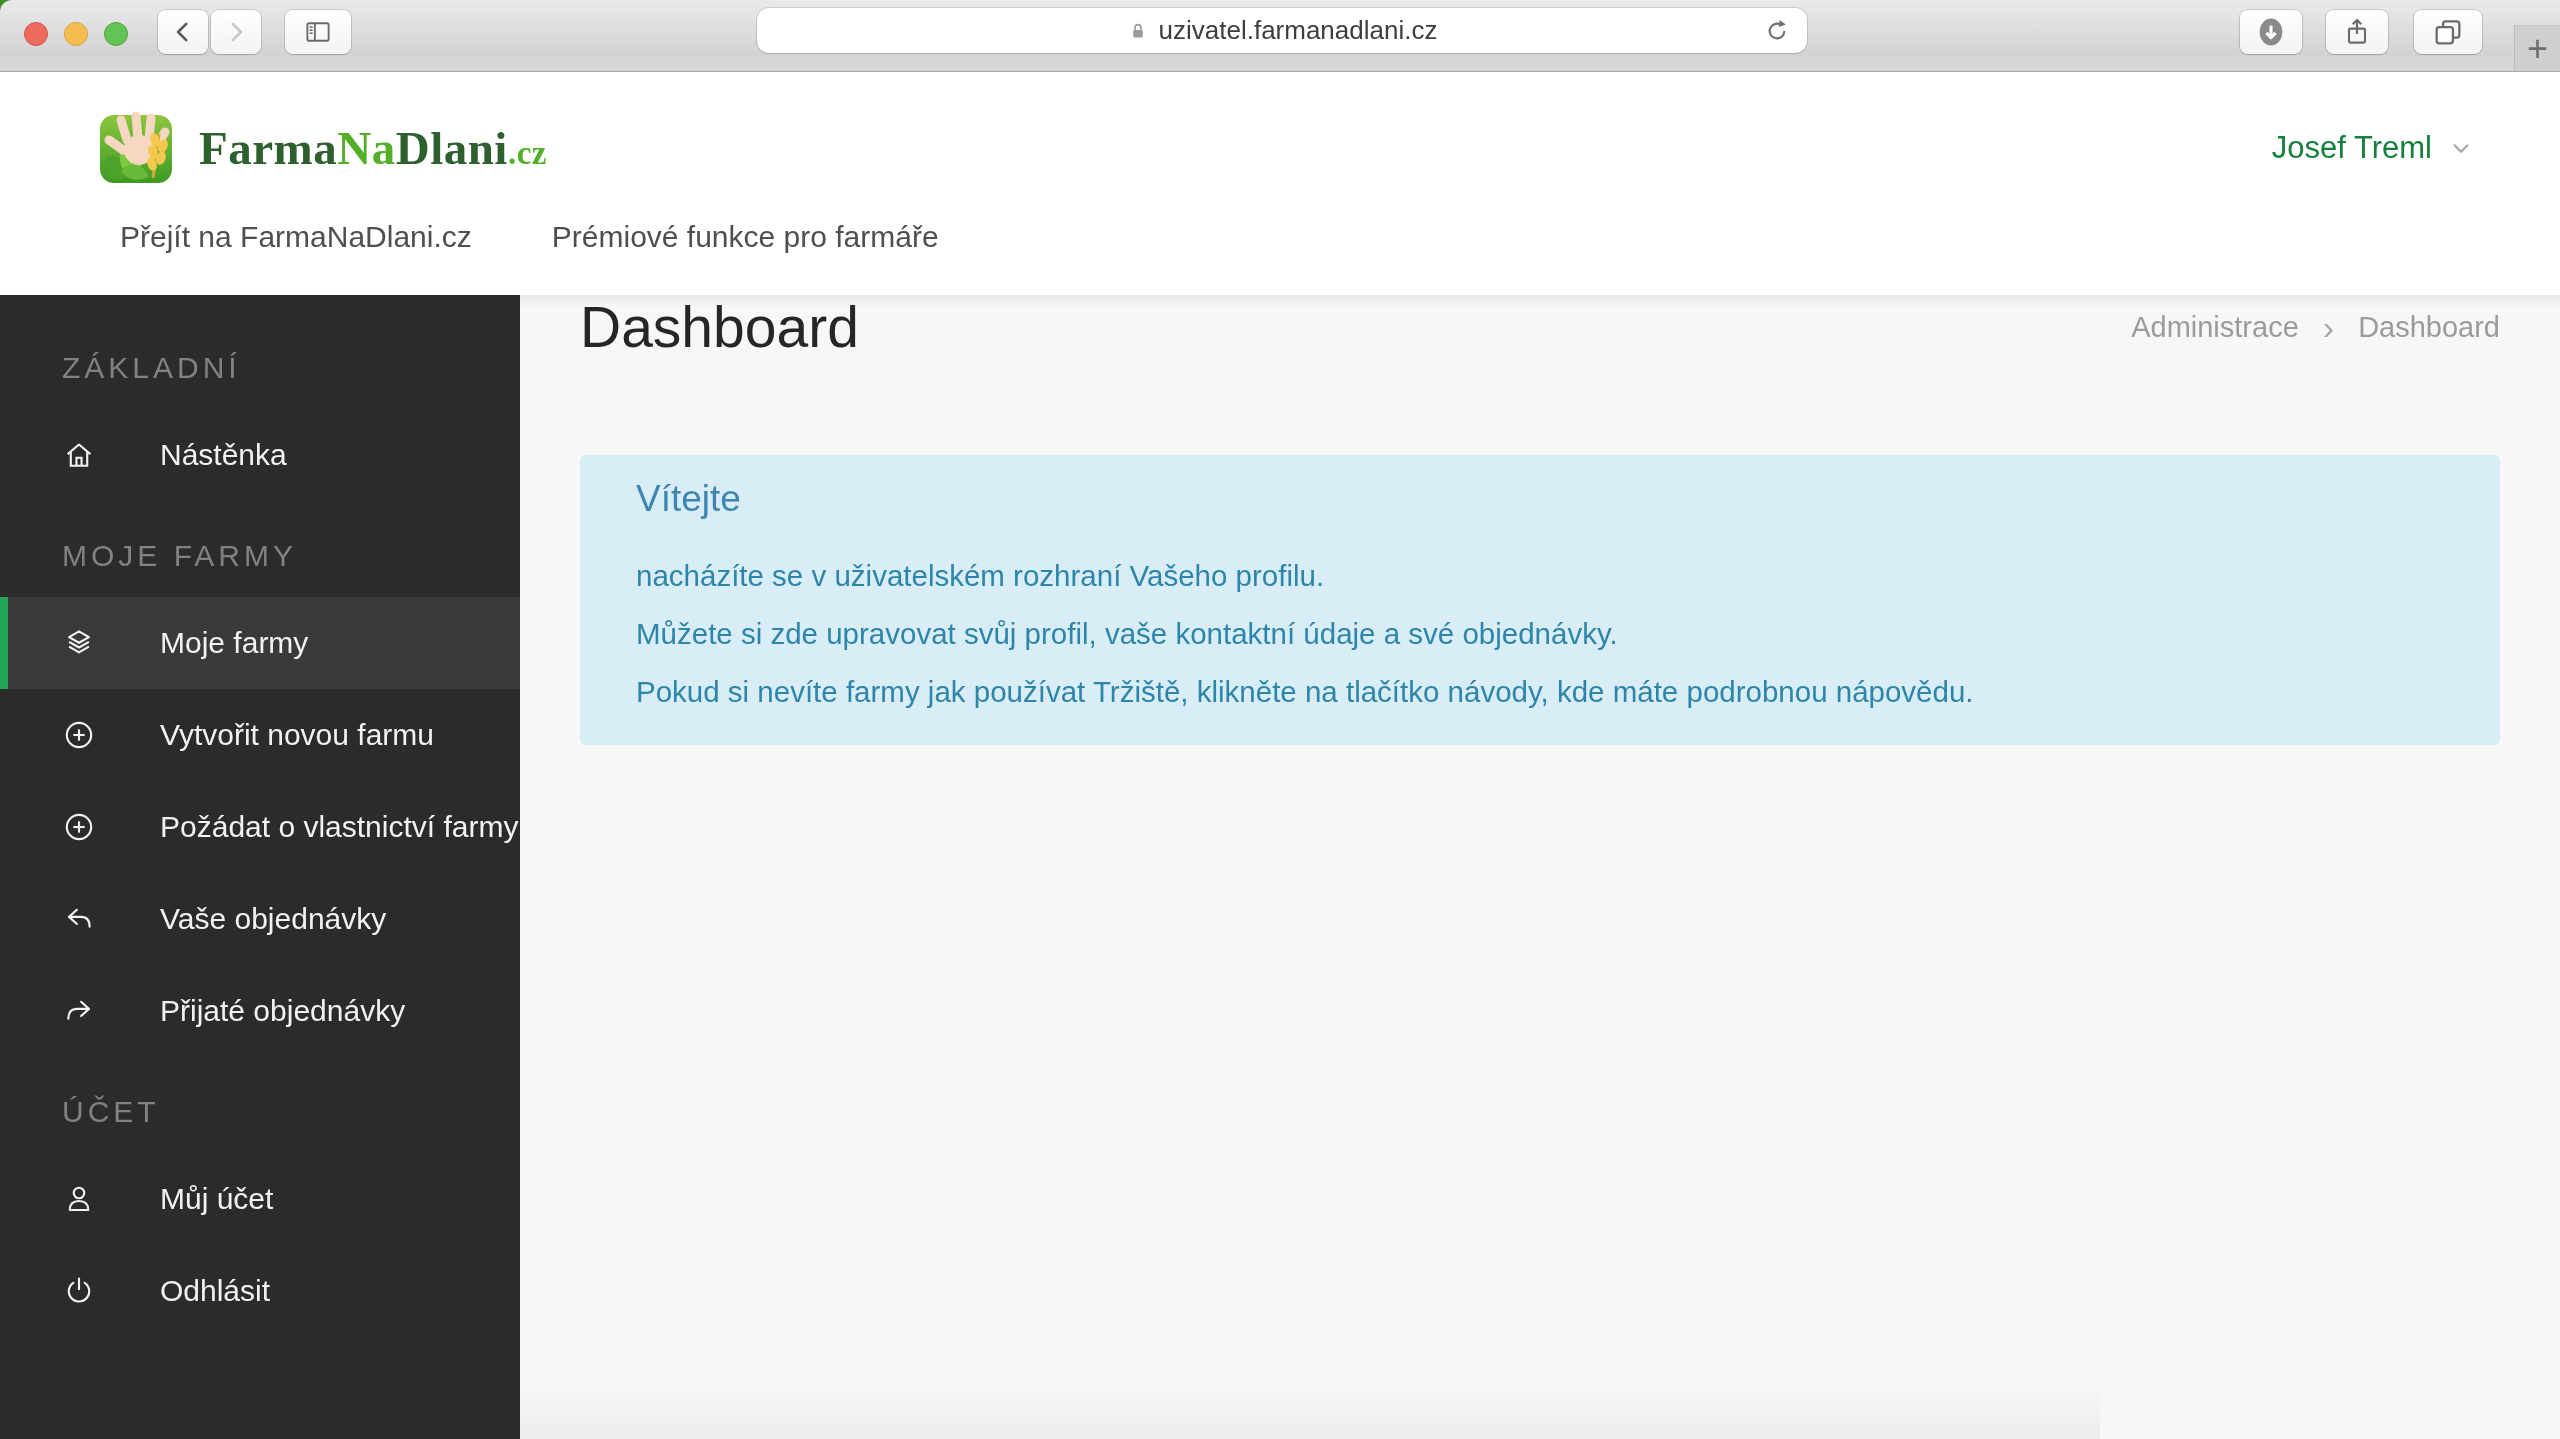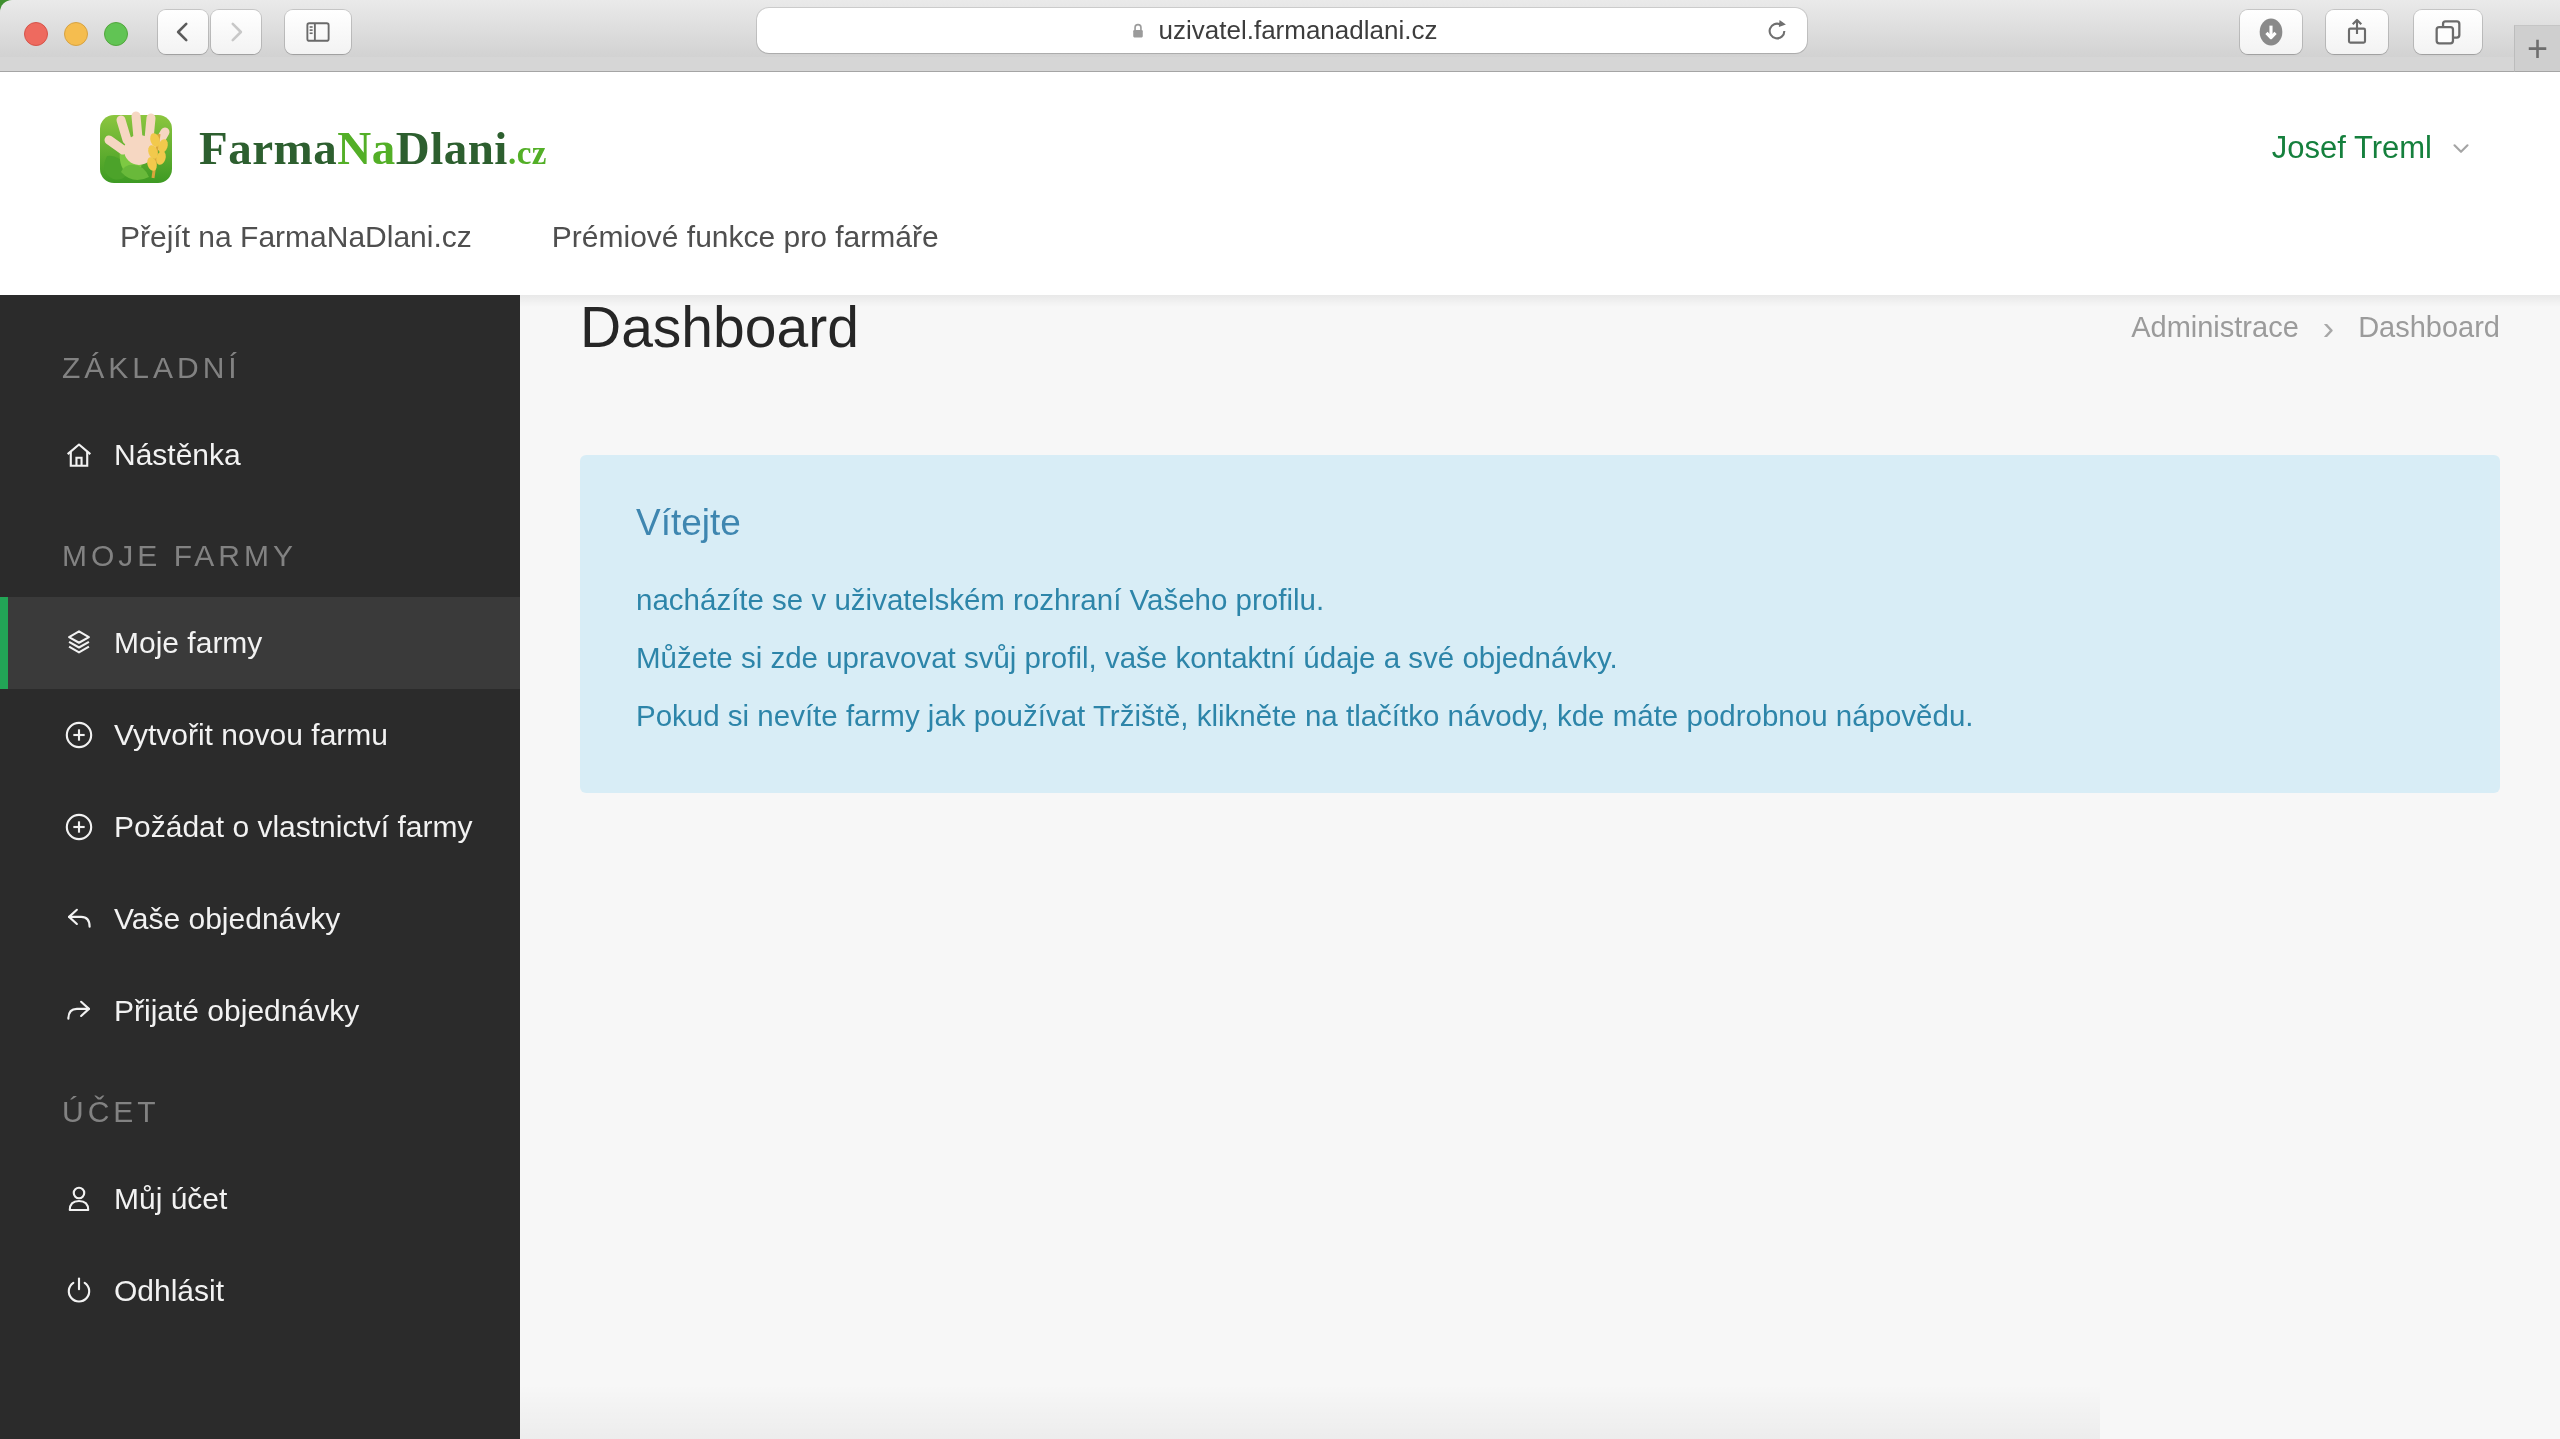--- a/index.html
+++ b/index.html
@@ -47,34 +47,34 @@
   .user-menu { position:absolute; right:86px; top:58px; display:flex; align-items:center; gap:16px; }
   .user-name { font-size:31px; color:#15803d; font-weight:300; }
 
   .body-row { position:absolute; top:223px; left:0; right:0; bottom:0; display:flex; }
 
   
   .sidebar { width:520px; flex:0 0 520px; background:#2b2b2b; padding-top:58px; }
   .section-label { height:30px; line-height:30px; margin:40px 0 26px; padding-left:62px;
                    color:#828282; font-size:30px; letter-spacing:4px; font-weight:300; }
   .section:first-child .section-label { margin-top:0; }
-  .nav-item { height:92px; display:flex; align-items:center; padding-left:62px; cursor:pointer; }
+  .nav-item { height:92px; display:flex; align-items:center; padding-left:62px; cursor:pointer;gap:46px; }
   .nav-item .ic { width:34px; height:34px; margin-right:18px; flex:0 0 34px; }
   .nav-item .lbl { color:#f2f2f2; font-size:30px; font-weight:300; }
   .nav-item.active { background:#3a3a3a; border-left:8px solid #22a556; padding-left:54px; }
 
   
   .main { flex:1; background:#f7f7f7; position:relative; padding:0 60px; }
   .main::before { content:""; position:absolute; top:0; left:0; right:0; height:12px;
                   background:linear-gradient(rgba(0,0,0,0.06),rgba(0,0,0,0)); }
   .title-row { display:flex; align-items:center; justify-content:space-between; }
   .page-title { font-size:57px; font-weight:300; color:#262626; line-height:64px; }
   .breadcrumb { display:flex; align-items:center; gap:24px; font-size:29px; color:#9b9b9b; font-weight:300; }
   .crumb-sep { font-size:34px; color:#a8a8a8; line-height:29px; }
-  .welcome { margin-top:96px; background:#d8edf6; border-radius:6px; padding:48px 56px; }
+  .welcome { margin-top:96px; background:#d8edf6; border-radius:6px; padding:24px 56px; }
   .welcome-title { font-size:37px; line-height:40px; color:#3e86b0; font-weight:300; margin-bottom:28px; }
   .welcome-line { font-size:29.5px; line-height:58px; color:#2d85a9; font-weight:300; }
   .bottom-shade { position:absolute; bottom:0; left:0; width:1580px; height:55px;
                   background:linear-gradient(rgba(0,0,0,0),rgba(0,0,0,0.045)); pointer-events:none; }
 
   svg { display:block; }
 </style>
 </head>
 <body>
 

